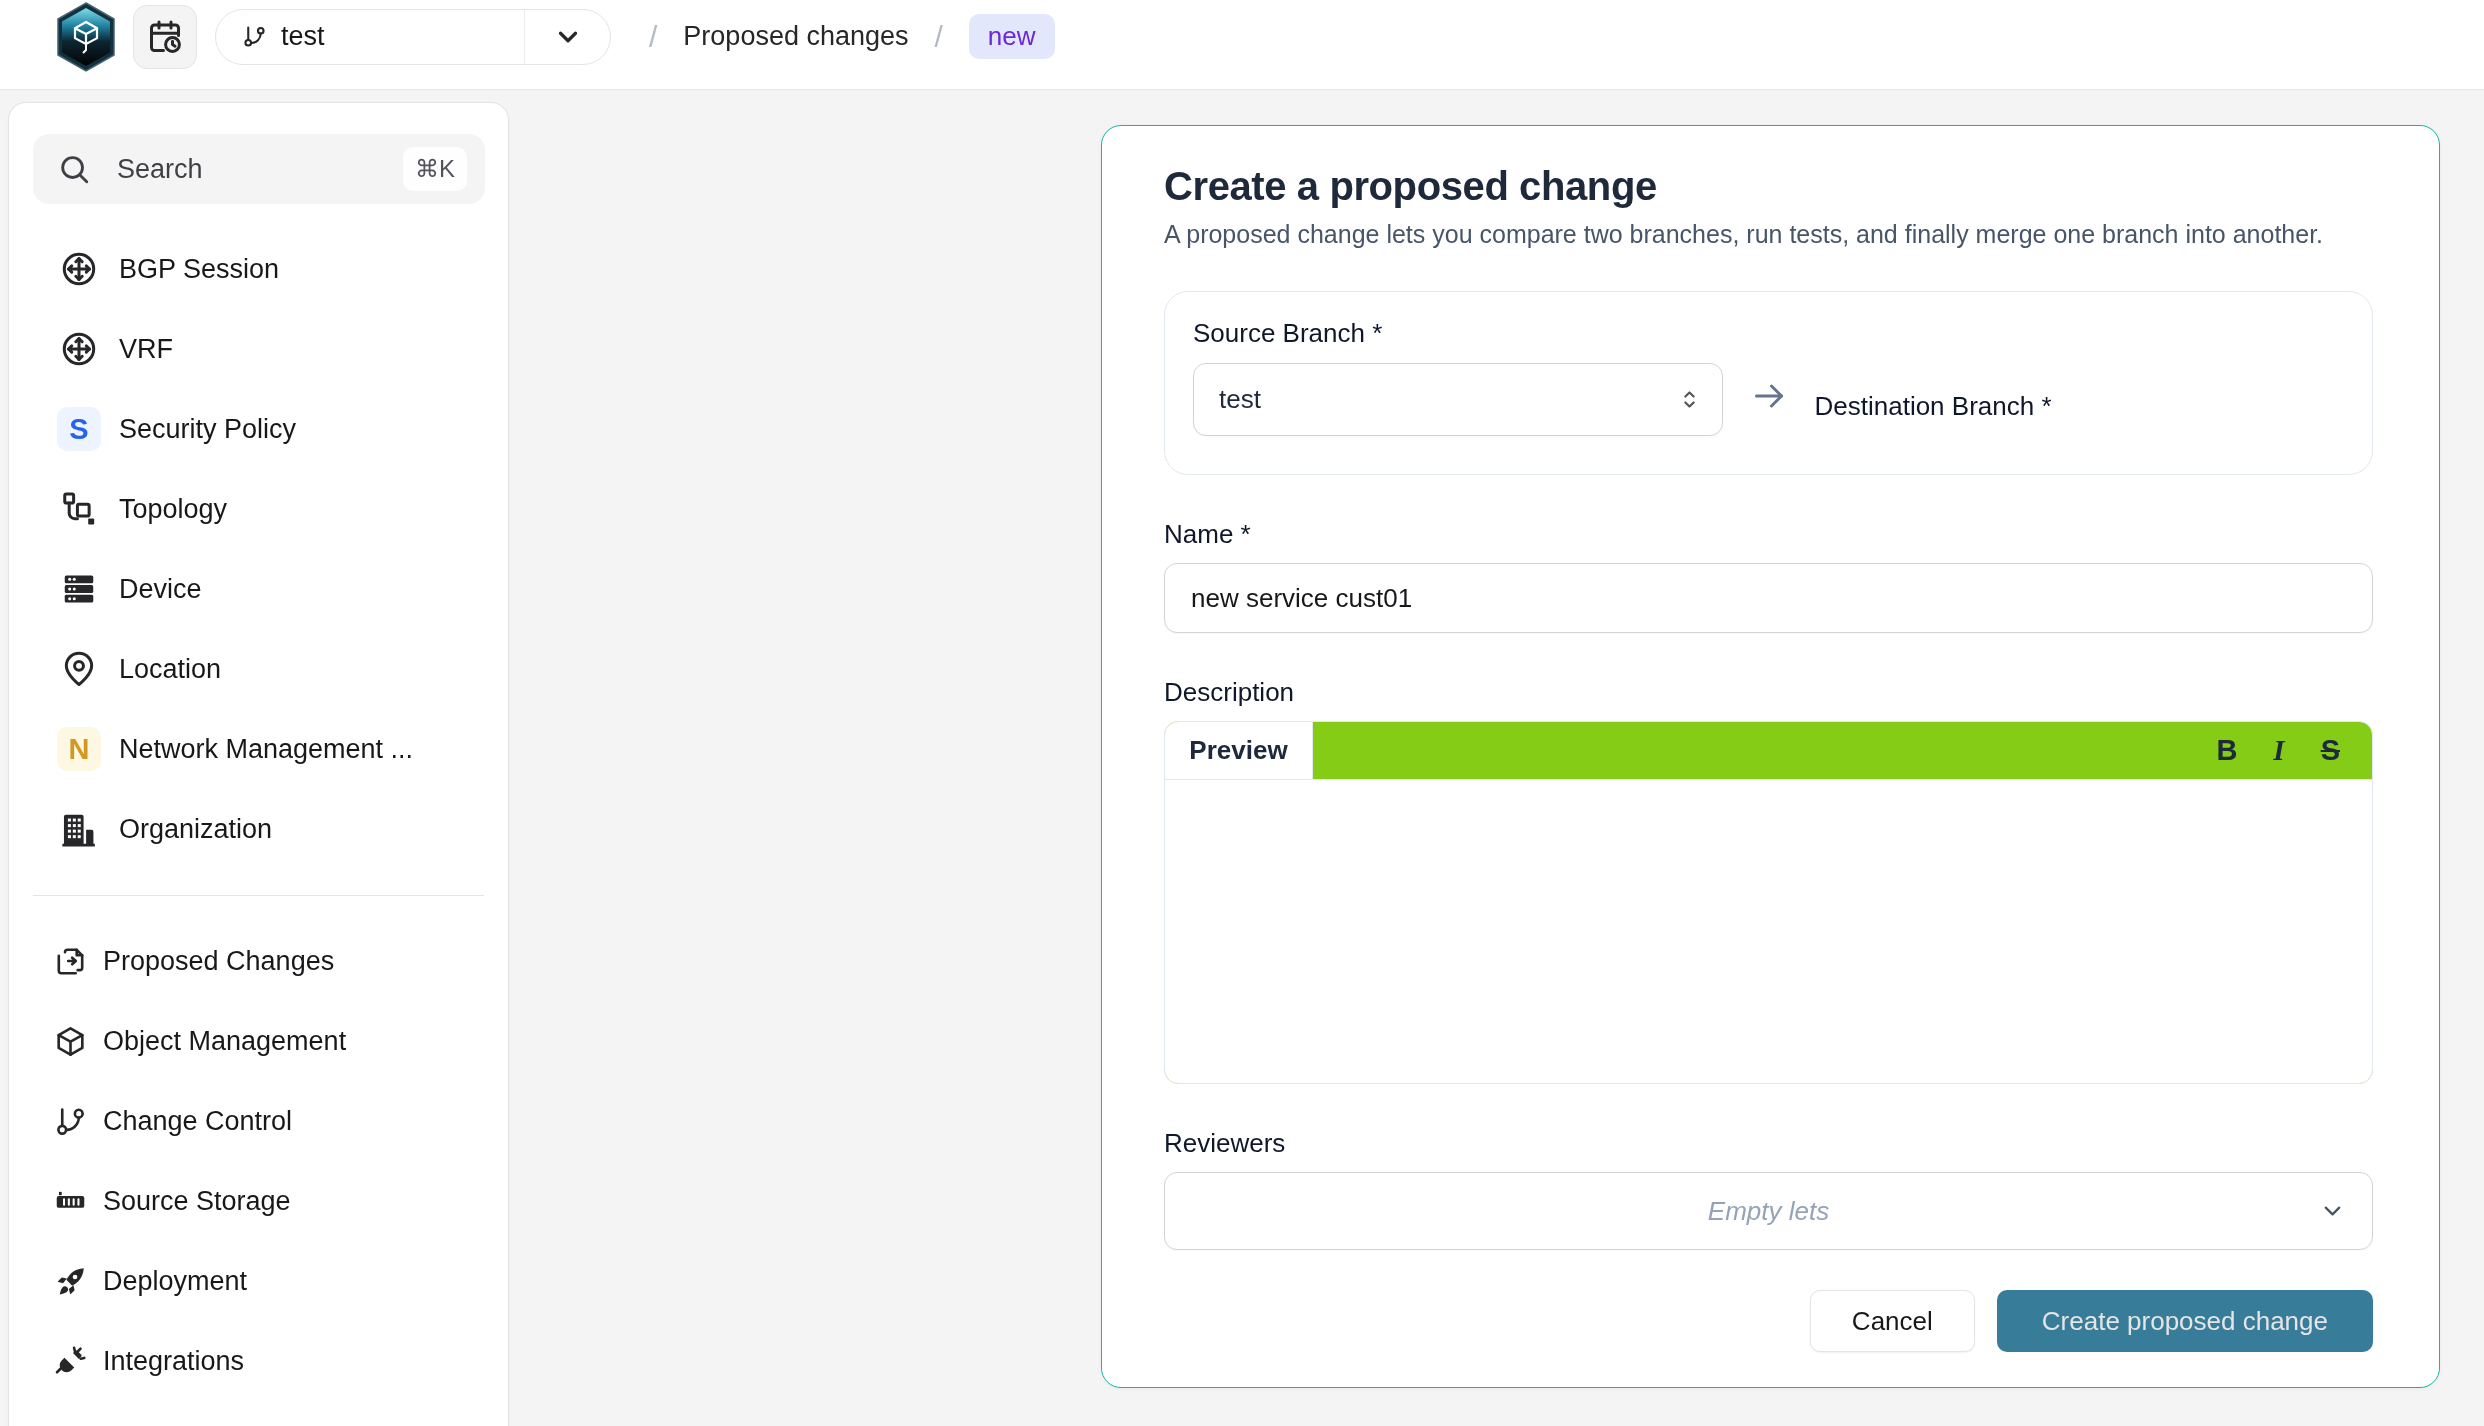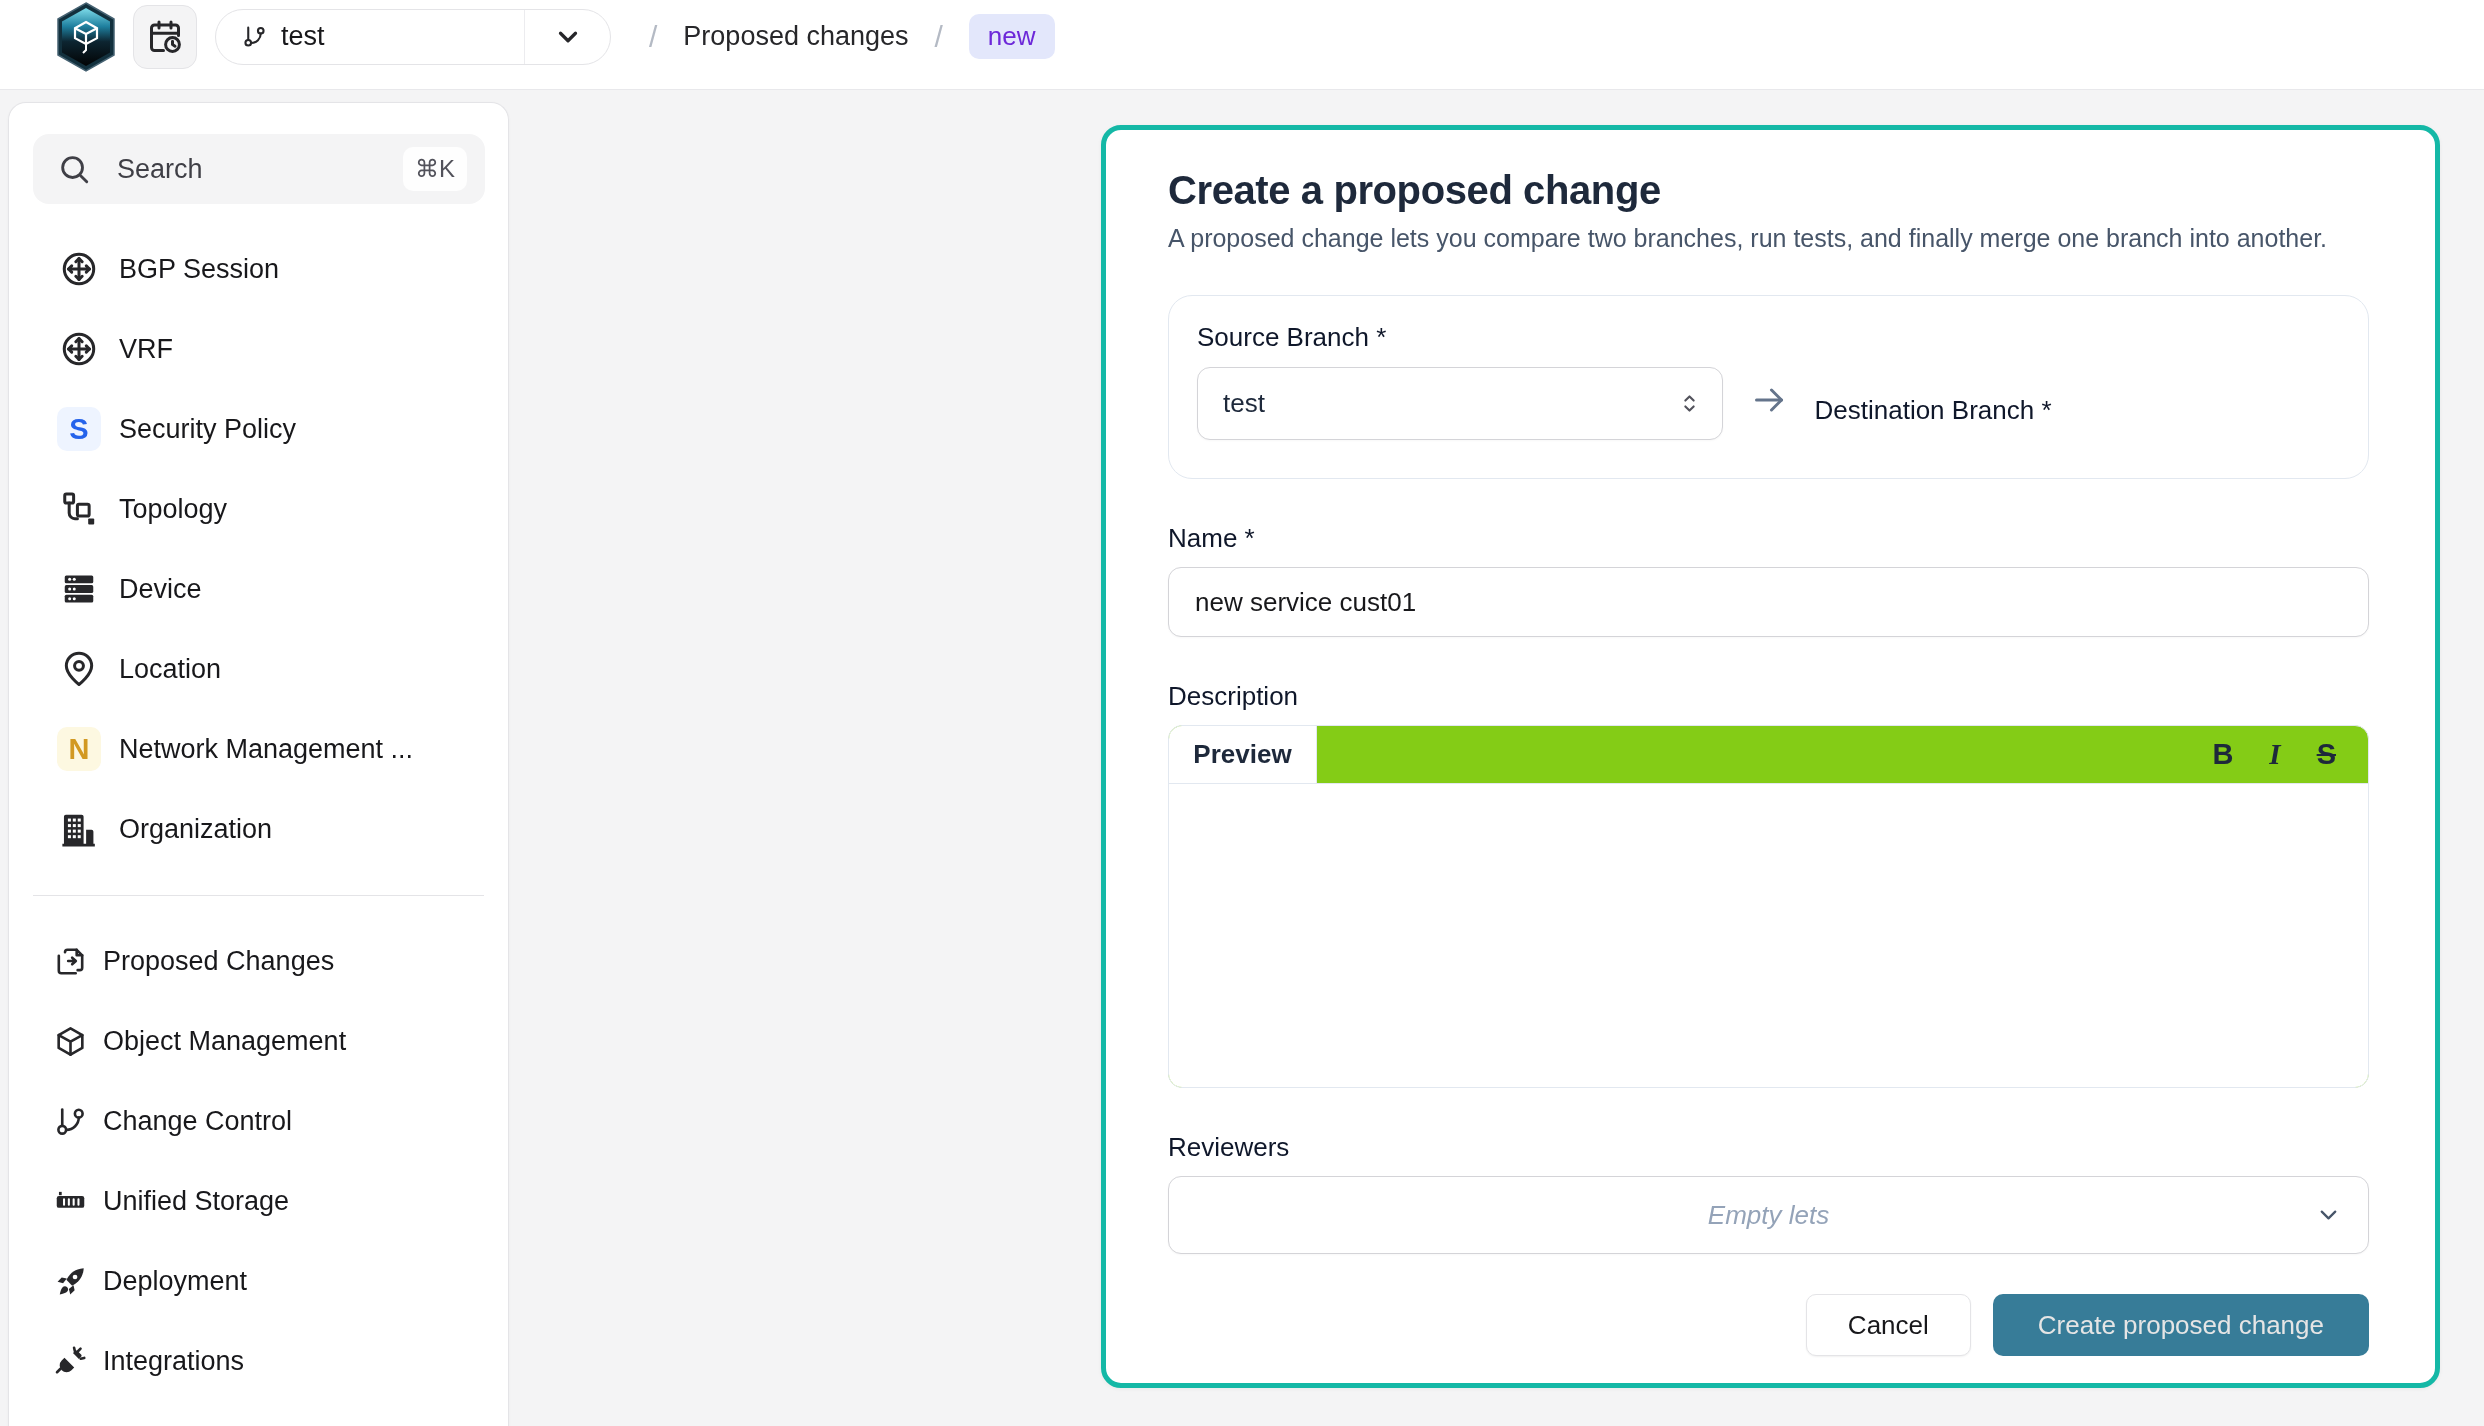--- a/index.html
+++ b/index.html
@@ -80,21 +80,21 @@
   }
   .side-divider { height: 1px; background: #e4e4e7; margin: 26px 24px 0 24px; }
   .nav-group-2 { margin-top: 25px; }
   .nav-group-2 .nav-item { padding-left: 44px; gap: 15px; }
   .nav-group-2 .nav-icon { width: 35px; height: 35px; }
   .nav-group-2 .nav-icon svg { width: 33px; height: 33px; }
 
   
   .form-card {
     position: absolute; left: 1101px; top: 125px; width: 1339px; height: 1263px;
-    background: #fff; border: 5px solid #14b8a6; border-radius: 20px;
+    background: #fff; border: 1px solid #14b8a6; border-radius: 20px;
     box-shadow: 0 1px 4px rgba(0,0,0,.05);
     padding: 38px 66px 0 62px;
   }
   .form-title { font-size: 40px; font-weight: 700; color: #1e293b; letter-spacing: -0.4px; }
   .form-subtitle { margin-top: 11px; font-size: 25px; color: #475569; }
 
   .branch-box {
     margin-top: 42px; border: 1px solid #e2e8f0; border-radius: 24px;
     padding: 26px 28px 38px 28px;
     display: flex; align-items: flex-end;
@@ -358,21 +358,21 @@
         <div class="nav-item">
           <span class="nav-icon icon">
             <svg viewBox="0 0 24 24" fill="currentColor">
               <rect x="2" y="8" width="20" height="8.6" rx="1.6"></rect>
               <rect x="3.6" y="5" width="2" height="2.4"></rect>
               <g stroke="#fff" stroke-width="1.5" stroke-linecap="round">
                 <path d="M7.3 10.3v4M10.8 10.3v4M14.3 10.3v4M17.8 10.3v4"></path>
               </g>
             </svg>
           </span>
-          <span class="nav-label">Unified Storage</span>
+          <span class="nav-label">Source Storage</span>
         </div>
         <div class="nav-item">
           <span class="nav-icon icon">
             <svg viewBox="0 0 24 24" fill="currentColor">
               <path d="M21.6 2.4c-5.2.3-8.9 2.7-11.2 6.1L9 10.8l4.2 4.2 2.3-1.4c3.4-2.3 5.8-6 6.1-11.2Z"></path>
               <path d="M9.3 9.8 5.6 9l-3 3.2 4 1z"></path>
               <path d="m14.2 14.7.8 3.7-3.2 3-1-4z"></path>
               <path d="M6.6 15.8c-1.3 1-2 3.6-2.4 5.6 2-.4 4.6-1.1 5.6-2.4.7-.9.6-2.1-.2-2.9-.8-.8-2.1-.9-3-.3Z"></path>
               <circle cx="15.3" cy="8.7" r="1.7" fill="#fff"></circle>
             </svg>

